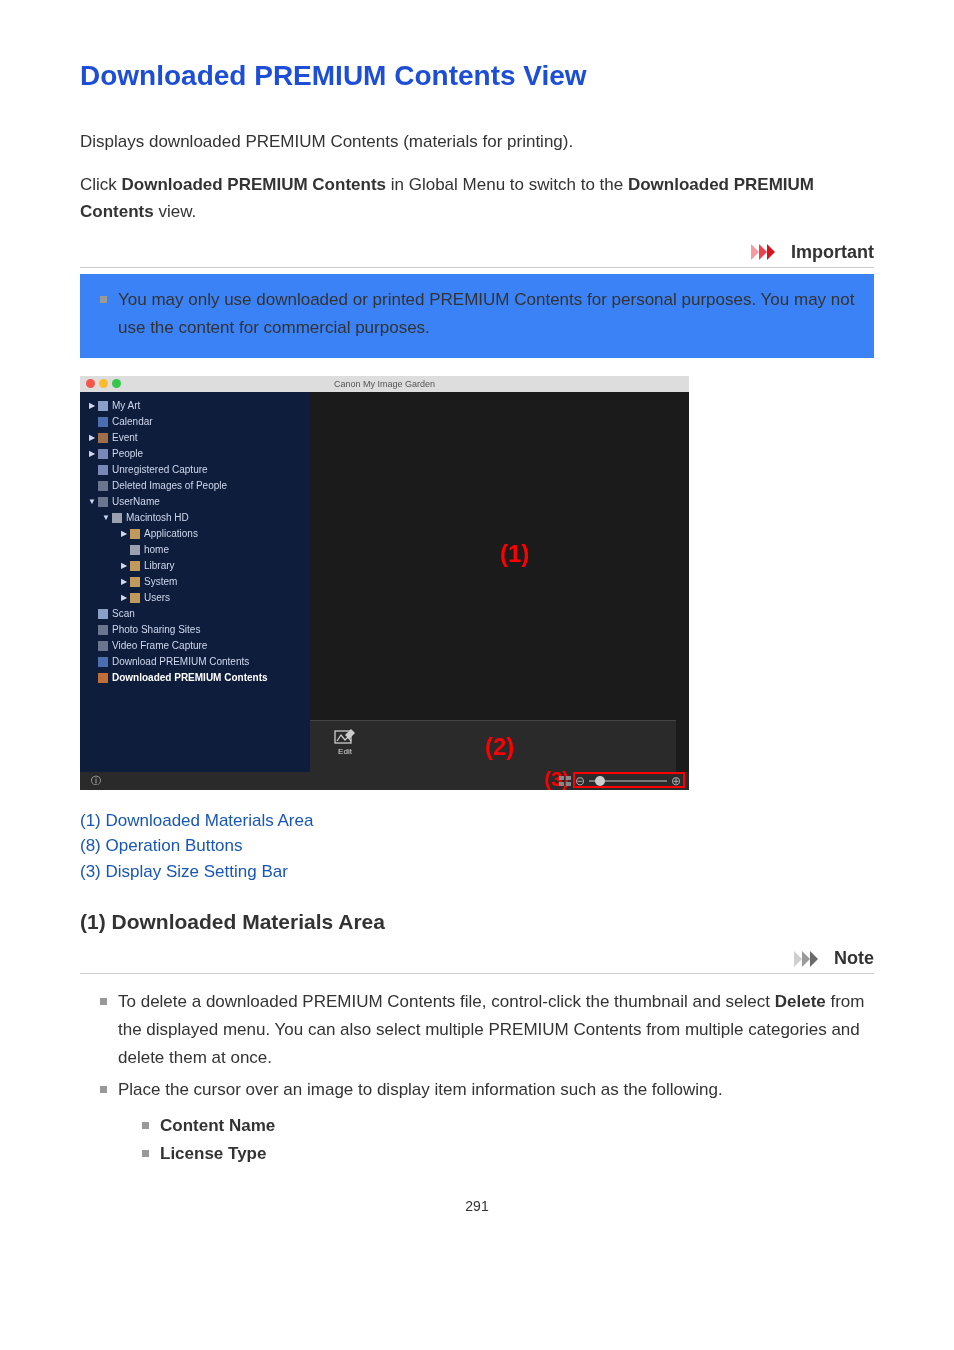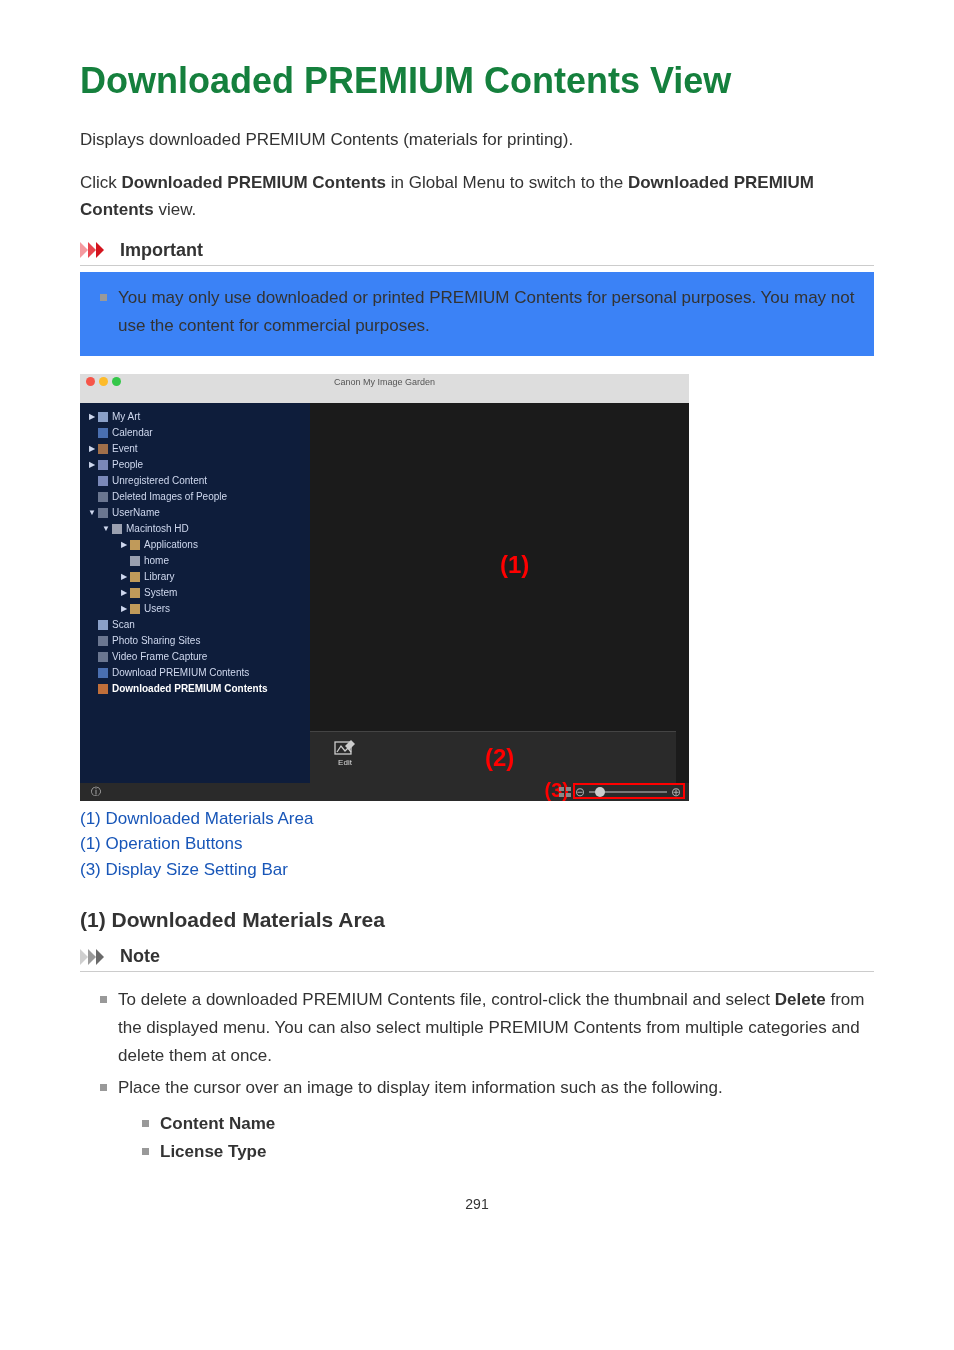--- a/index.html
+++ b/index.html
@@ -1,33 +1,33 @@
 <!DOCTYPE html>
 <html><head>
 <meta charset="utf-8">
 <style>
   * { box-sizing: border-box; margin: 0; padding: 0; }
   body { font-family: Arial, Helvetica, sans-serif; font-size: 16px; color: #333; background: #fff; }
   .page { width: 954px; margin: 0 auto; padding: 60px 80px 40px 80px; }
-  h1 { color: #15803d; font-size: 36px; font-weight: bold; margin-bottom: 24px; }
+  h1 { color: #1d4ed8; font-size: 28px; font-weight: bold; margin-bottom: 36px; }
   .p { font-size: 17px; line-height: 1.6; margin-bottom: 16px; color: #333; }
   .bold { font-weight: bold; }
-  .section-label { display: flex; align-items: center; margin-top: 10px; margin-bottom: 6px; border-bottom: 1px solid #ccc; padding-bottom: 4px; }
+  .section-label { display: flex; align-items: center; margin-top: 10px; margin-bottom: 6px; border-bottom: 1px solid #ccc; padding-bottom: 4px; justify-content: flex-end; }
   .section-label .label-text { font-weight: bold; font-size: 18px; color: #333; margin-left: 6px; }
   .arrows { display: inline-flex; align-items: center; }
   .important-box { background: #3b82f6; padding: 12px 18px 12px 18px; margin-bottom: 18px; }
   .note-box { padding: 8px 0 0 18px; margin-bottom: 18px; }
   ul.bullets { list-style: none; padding-left: 0; }
   ul.bullets > li { position: relative; padding-left: 20px; line-height: 1.65; font-size: 17px; margin-bottom: 4px; }
   ul.bullets > li::before { content: ""; position: absolute; left: 2px; top: 10px; width: 7px; height: 7px; background: #999; }
   ul.sub-bullets { list-style: none; padding-left: 24px; margin-top: 8px; }
   ul.sub-bullets > li { position: relative; padding-left: 18px; line-height: 1.65; font-size: 17px; }
   ul.sub-bullets > li::before { content: ""; position: absolute; left: 0; top: 10px; width: 7px; height: 7px; background: #999; }
   .screenshot { width: 609px; height: 414px; background: #000; position: relative; margin-bottom: 18px; font-family: "Lucida Grande", Arial, sans-serif; }
-  .titlebar { height: 29px; background: #ddd; position: relative; font-size: 9px; text-align: center; color: #555; line-height: 16px; }
+  .titlebar { height: 16px; background: #ddd; position: relative; font-size: 9px; text-align: center; color: #555; line-height: 16px; }
   .traffic { position: absolute; left: 6px; top: 3px; display: flex; gap: 4px; }
   .dot { width: 9px; height: 9px; border-radius: 50%; }
   .dot.red { background: #f65549; }
   .dot.yel { background: #fdbb2a; }
   .dot.grn { background: #34c749; }
   .ss-body { display: flex; height: 380px; background: #1b1b1b; }
   .ss-sidebar { width: 230px; background: #0e1d3b; color: #cfd8ee; font-size: 10px; padding: 6px 0; overflow: hidden; }
   .ss-footer { height: 18px; background: #2a2a2a; position: relative; }
   .tree-item { display: flex; align-items: center; height: 16px; padding-left: 8px; white-space: nowrap; }
   .tree-item.lvl1 { padding-left: 8px; }
@@ -110,21 +110,21 @@
             <span class="label">Event</span>
           </div>
           <div class="tree-item lvl1">
             <span class="caret">▶</span>
             <span class="ticon" style="background: rgb(122, 136, 184);"></span>
             <span class="label">People</span>
           </div>
           <div class="tree-item lvl1">
             <span class="caret"></span>
             <span class="ticon" style="background: rgb(122, 136, 184);"></span>
-            <span class="label">Unregistered Content</span>
+            <span class="label">Unregistered Capture</span>
           </div>
           <div class="tree-item lvl1">
             <span class="caret"></span>
             <span class="ticon" style="background: rgb(106, 118, 144);"></span>
             <span class="label">Deleted Images of People</span>
           </div>
           <div class="tree-item lvl1">
             <span class="caret">▼</span>
             <span class="ticon" style="background: rgb(106, 118, 144);"></span>
             <span class="label">UserName</span>
@@ -215,21 +215,21 @@
         <div class="slider-track">
             <div class="slider-thumb"></div>
           </div>
         <span class="zm">⊕</span>
       </div>
     </div>
   </div>
 
   <div class="link-list">
     <a href="#">(1) Downloaded Materials Area</a>
-    <a href="#">(1) Operation Buttons</a>
+    <a href="#">(8) Operation Buttons</a>
     <a href="#">(3) Display Size Setting Bar</a>
   </div>
 
   <h2>(1) Downloaded Materials Area</h2>
 
 
   <div class="section-label">
     <span class="arrows">
       <svg width="34" height="16" viewBox="0 0 34 16">
         <polygon points="0,0 8,8 0,16" fill="#cfcfcf"></polygon>

